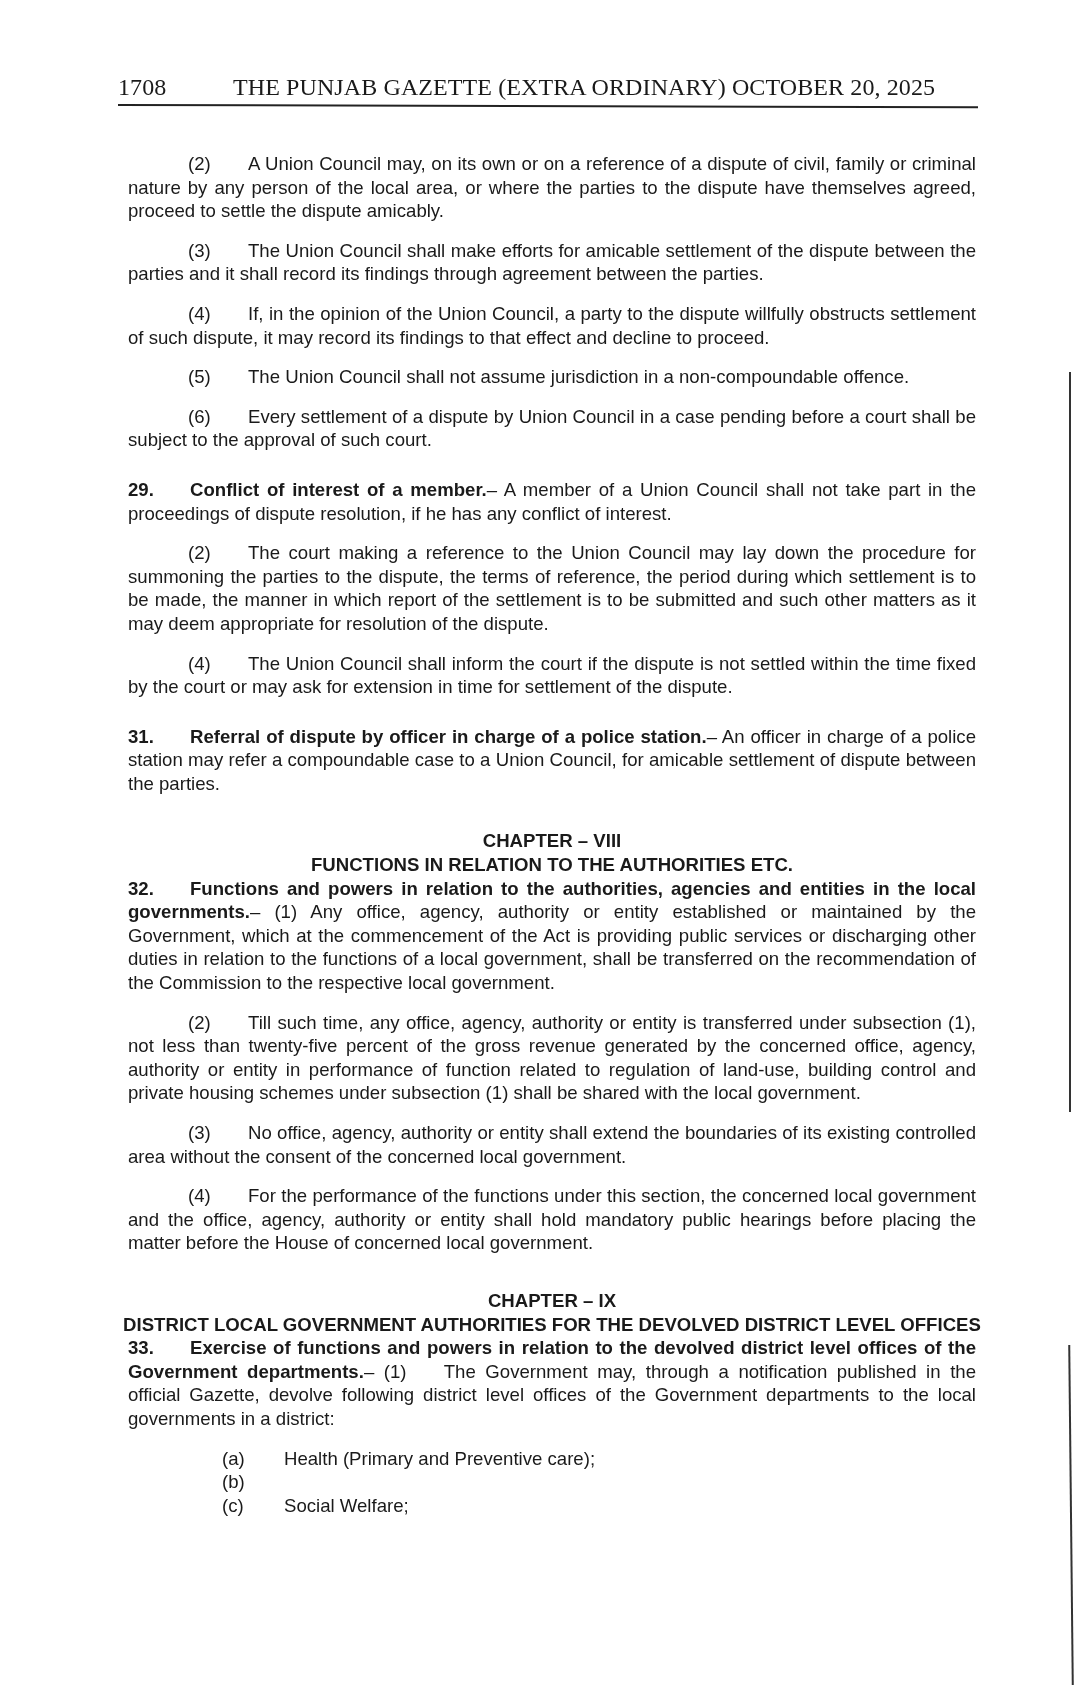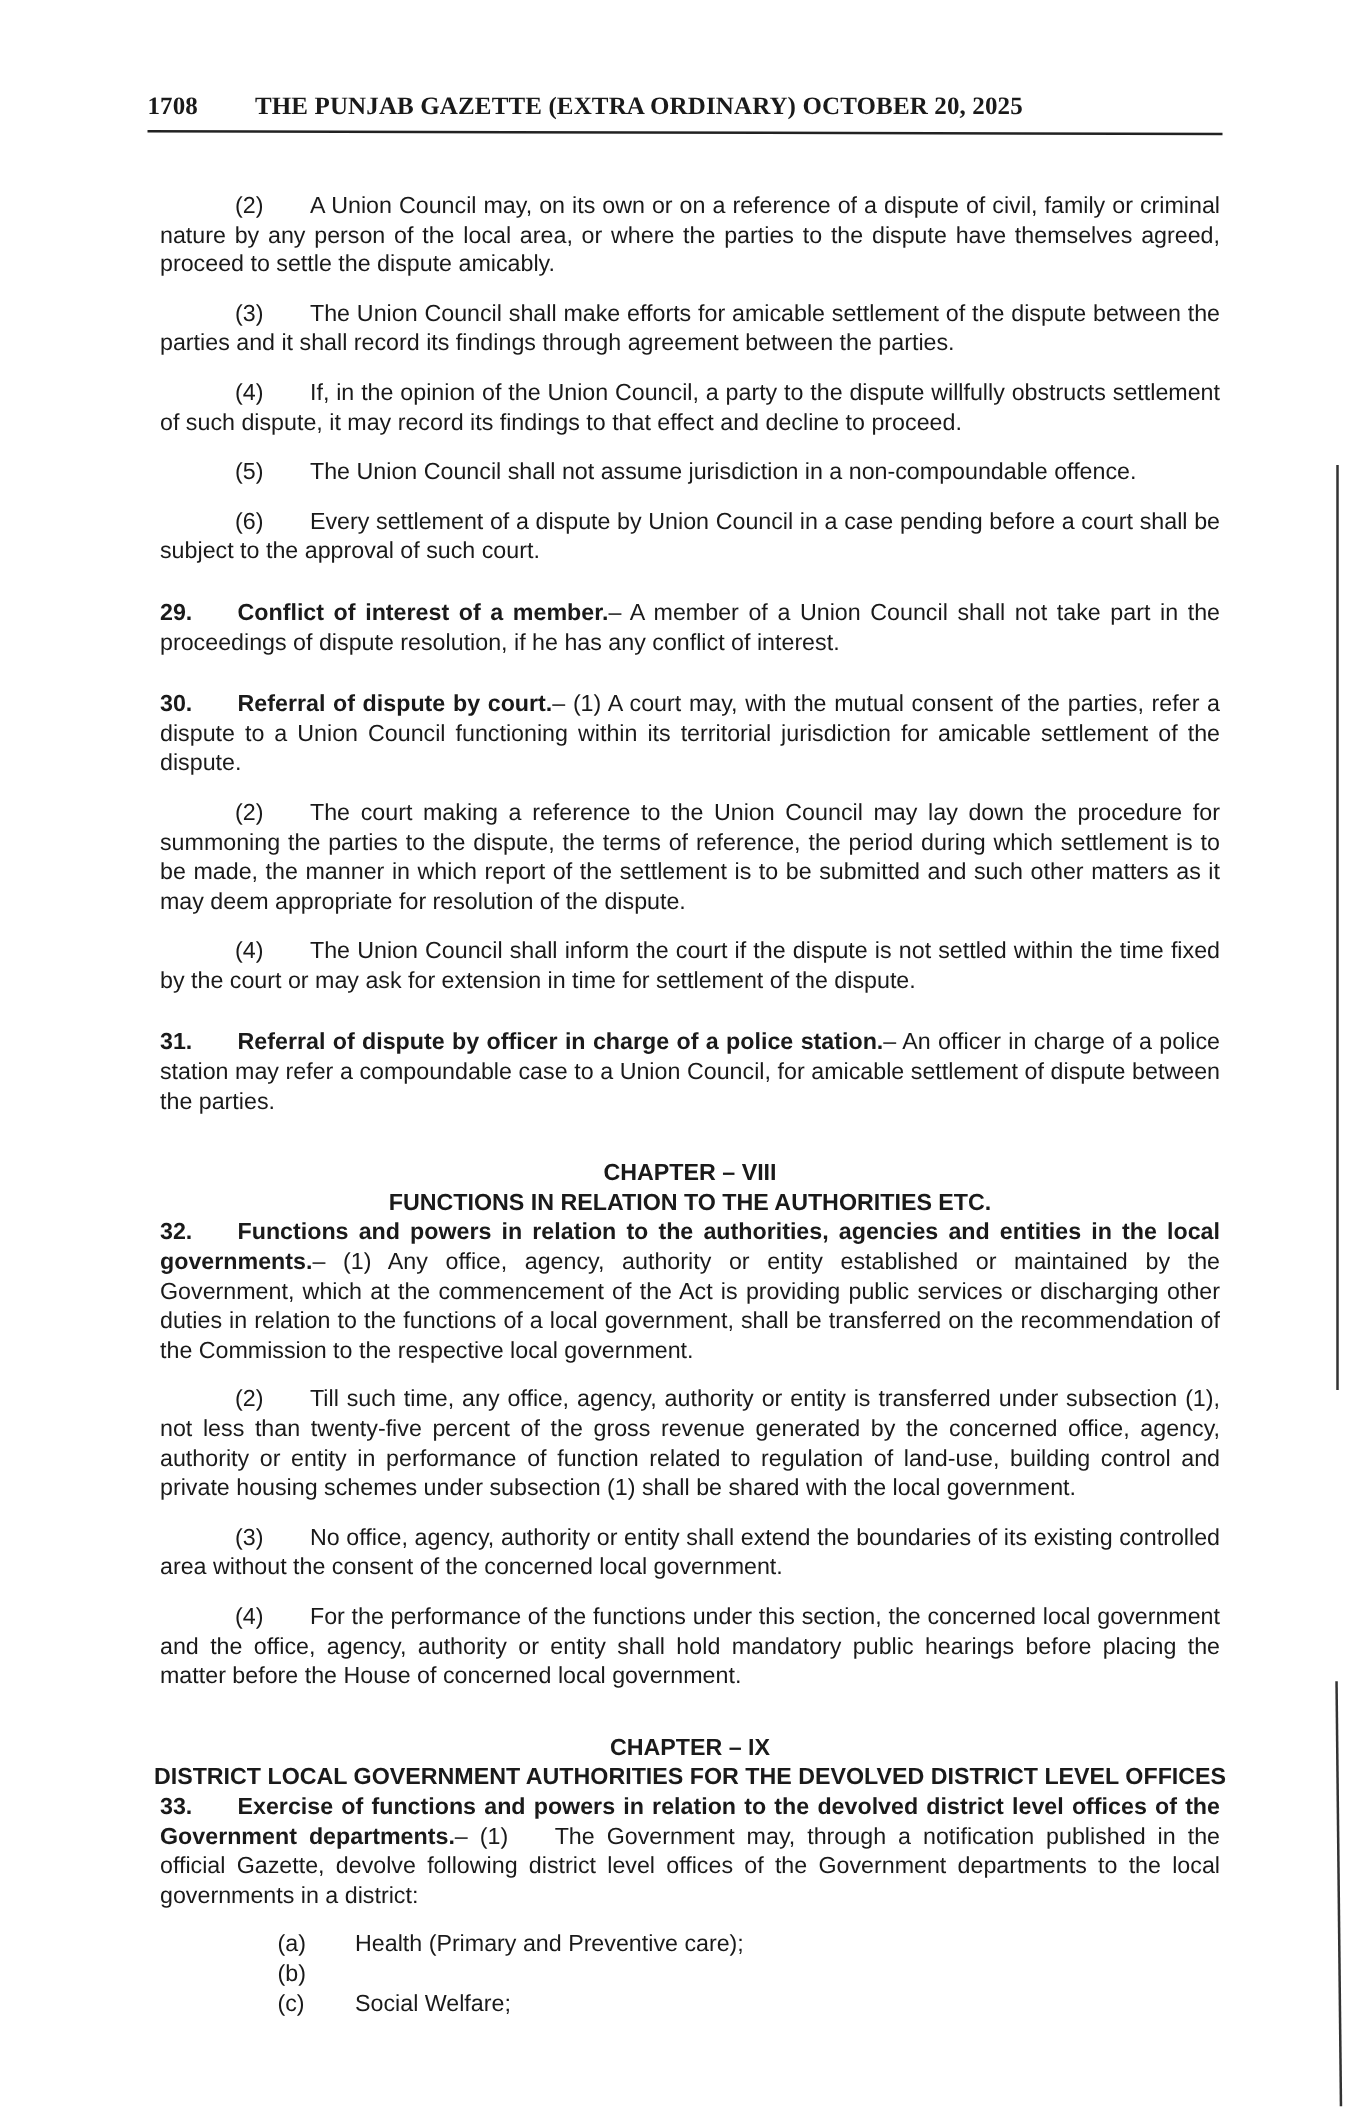--- a/index.html
+++ b/index.html
@@ -1,20 +1,20 @@
 <!DOCTYPE html>
 <html><head>
   <meta charset="utf-8">
   <style>
     html, body { margin: 0; padding: 0; background: #ffffff; }
     body { width: 1080px; height: 1691px; position: relative; overflow: hidden; color: #1a1a1a; }
     .page { position: absolute; left: 0; top: 0; width: 1080px; height: 1691px; }
-    .header { position: absolute; left: 118px; top: 64px; width: 860px; height: 40px; font-family: "Liberation Serif", serif; font-weight: bold; font-size: 20px; letter-spacing: 0.1px; }
+    .header { position: absolute; left: 118px; top: 64px; width: 860px; height: 40px; font-family: "Liberation Serif", serif; font-weight: normal; font-size: 24px; letter-spacing: 0.1px; }
     .header .pg { position: absolute; left: 0; top: 10px; }
-    .header .title { position: absolute; left: 86px; top: 10px; white-space: nowrap; }
+    .header .title { position: absolute; left: 115px; top: 10px; white-space: nowrap; }
     .header-rule { position: absolute; left: 118px; top: 104px; width: 860px; height: 2px; background: #222; transform: rotate(0.15deg); transform-origin: left; }
     .scan-line { position: absolute; left: 1069px; width: 2px; background: #333; }
     .scan-line.a { top: 372px; height: 740px; }
     .scan-line.b { top: 1345px; height: 340px; left: 1070px; transform: rotate(-0.6deg); }
 
     .body { position: absolute; left: 112px; top: 136px; width: 880px; font-family: "Liberation Sans", sans-serif; font-size: 18.6px; line-height: 23.6px; }
     .p { text-align: justify; margin: 16px; }
     .sub { text-indent: 60px; }
     .sub .num { display: inline-block; width: 60px; text-indent: 0; }
     .sec { margin-top: 23px; }
@@ -44,21 +44,20 @@
   <div class="body">
 
     <p class="p sub"><span class="num">(2)</span><span>A Union Council may, on its own or on a reference of a dispute of civil, family or criminal nature by any person of the local area, or where the parties to the dispute have themselves agreed, proceed to settle the dispute amicably.</span></p>
     <p class="p sub"><span class="num">(3)</span><span>The Union Council shall make efforts for amicable settlement of the dispute between the parties and it shall record its findings through agreement between the parties.</span></p>
     <p class="p sub"><span class="num">(4)</span><span>If, in the opinion of the Union Council, a party to the dispute willfully obstructs settlement of such dispute, it may record its findings to that effect and decline to proceed.</span></p>
     <p class="p sub"><span class="num">(5)</span><span>The Union Council shall not assume jurisdiction in a non-compoundable offence.</span></p>
     <p class="p sub" style="margin-top:4px"><span class="num">(6)</span><span>Every settlement of a dispute by Union Council in a case pending before a court shall be subject to the approval of such court.</span></p>
 
     <p class="p sec" style="margin-top:26px"><span class="secnum">29.</span><span class="sechead">Conflict of interest of a member.</span><span>– A member of a Union Council shall not take part in the proceedings of dispute resolution, if he has any conflict of interest.</span></p>
 
-    <p class="p sec" style="margin-top:26px"><span class="secnum">30.</span><span class="sechead">Referral of dispute by court.</span><span>– (1) A court may, with the mutual consent of the parties, refer a dispute to a Union Council functioning within its territorial jurisdiction for amicable settlement of the dispute.</span></p>
     <p class="p sub"><span class="num">(2)</span><span>The court making a reference to the Union Council may lay down the procedure for summoning the parties to the dispute, the terms of reference, the period during which settlement is to be made, the manner in which report of the settlement is to be submitted and such other matters as it may deem appropriate for resolution of the dispute.</span></p>
     <p class="p sub"><span class="num">(4)</span><span>The Union Council shall inform the court if the dispute is not settled within the time fixed by the court or may ask for extension in time for settlement of the dispute.</span></p>
 
     <p class="p sec" style="margin-top:26px"><span class="secnum">31.</span><span class="sechead">Referral of dispute by officer in charge of a police station.</span><span>– An officer in charge of a police station may refer a compoundable case to a Union Council, for amicable settlement of dispute between the parties.</span></p>
 
     <p class="chap chap-gap">CHAPTER – VIII</p>
     <p class="chap">FUNCTIONS IN RELATION TO THE AUTHORITIES ETC.</p>
 
     <p class="p sec tight"><span class="secnum">32.</span><span class="sechead">Functions and powers in relation to the authorities, agencies and entities in the local governments.</span><span>– (1) Any office, agency, authority or entity established or maintained by the Government, which at the commencement of the Act is providing public services or discharging other duties in relation to the functions of a local government, shall be transferred on the recommendation of the Commission to the respective local government.</span></p>
     <p class="p sub"><span class="num">(2)</span><span>Till such time, any office, agency, authority or entity is transferred under subsection (1), not less than twenty-five percent of the gross revenue generated by the concerned office, agency, authority or entity in performance of function related to regulation of land-use, building control and private housing schemes under subsection (1) shall be shared with the local government.</span></p>

